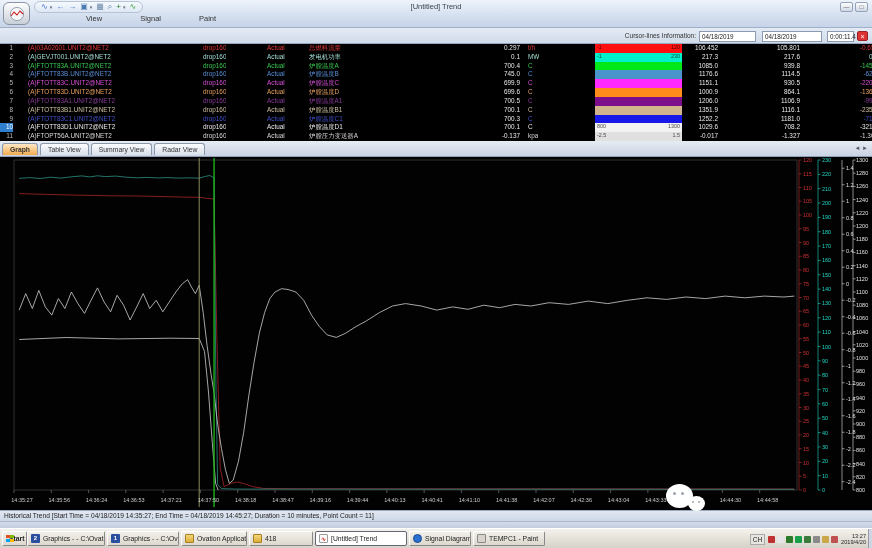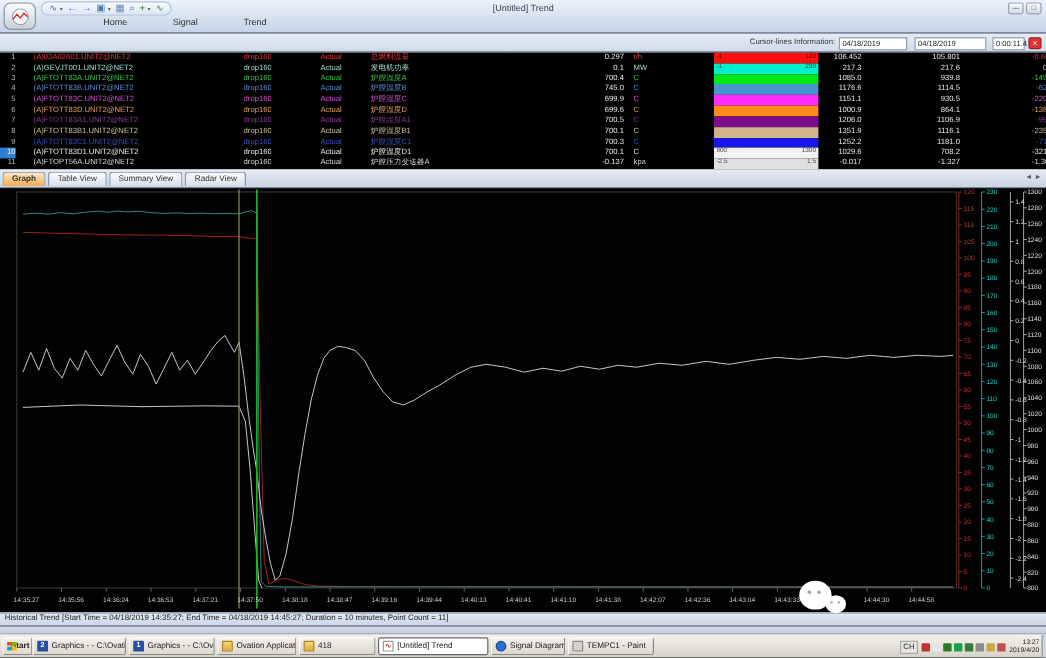--- a/index.html
+++ b/index.html
@@ -132,21 +132,21 @@
         <span class="qi" style="color: rgb(74, 106, 154);">⌕</span>
         <span class="qi" style="color: rgb(42, 122, 42);">+</span>
         <span class="dd">▾</span>
         <span class="qi" style="color: rgb(42, 160, 42);">∿</span>
       </div>
     <div class="win-title">[Untitled] Trend</div>
     <div class="winbtns">
       <div class="winbtn">—</div>
       <div class="winbtn">□</div>
     </div>
-    <div class="menurow"><span>Home</span><span>Signal</span><span>Trend</span></div>
+    <div class="menurow"><span>View</span><span>Signal</span><span>Paint</span></div>
   </div>
 
   <div class="cursorbar">
     <span class="lbl">Cursor-lines Information:</span>
     <span class="cbox cb1">04/18/2019 14:37:48.900</span>
     <span class="cbox cb2">04/18/2019 14:38:00.300</span>
     <span class="cbox cb3">0:00:11.4</span>
     <span class="cxbtn">×</span>
   </div>
 

